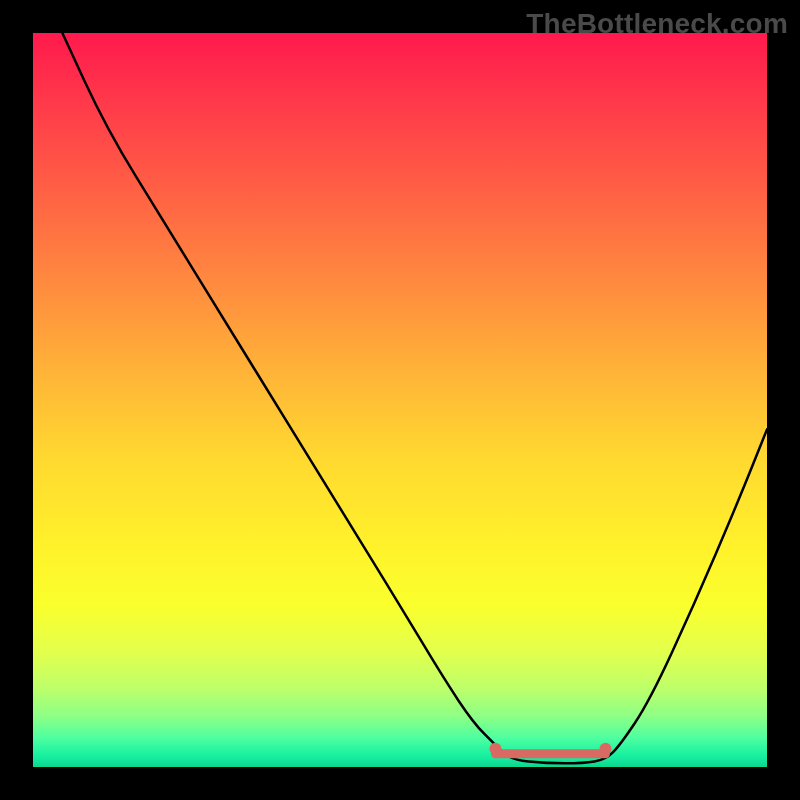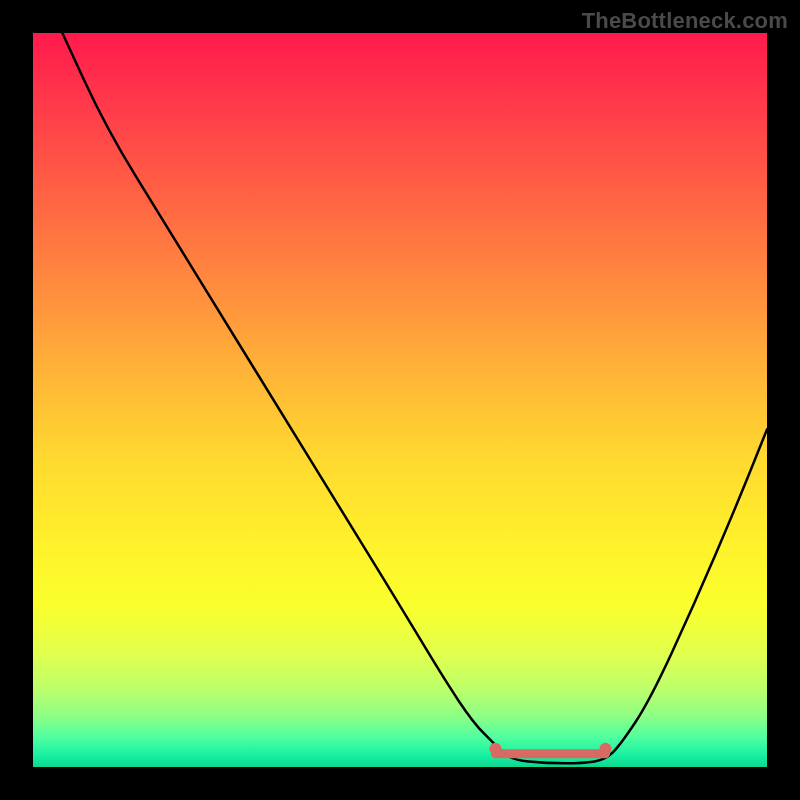--- a/index.html
+++ b/index.html
@@ -49,21 +49,21 @@
       #4fffa0 96%,
       #16f0a0 98.5%,
       #0cd78f 100%
     );
   }
   .watermark {
     position: absolute;
     top: 8px;
     right: 12px;
     color: #4a4a4a;
-    font-size: 22px;
+    font-size: 28px;
     font-weight: 600;
     letter-spacing: 0.2px;
     user-select: none;
   }
   svg.curves {
     position: absolute;
     left: 0;
     top: 0;
     width: 100%;
     height: 100%;

